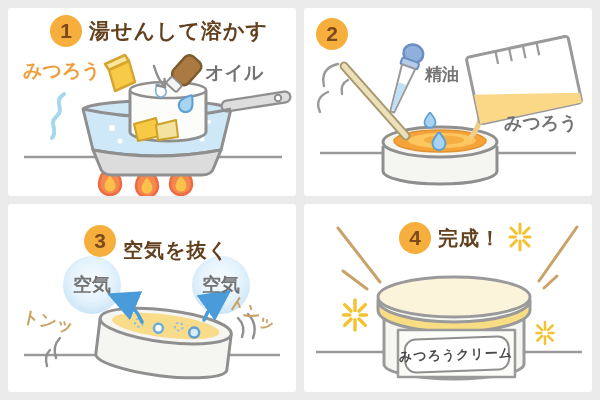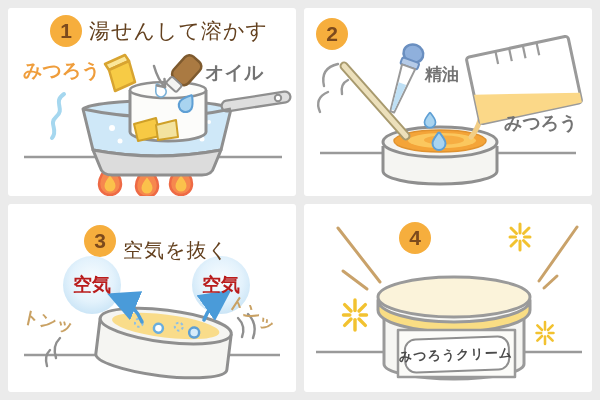--- a/index.html
+++ b/index.html
@@ -9,25 +9,25 @@
     display:grid;grid-template-columns:288px 288px;grid-template-rows:188px 188px;gap:8px;
     font-family:"Liberation Sans","DejaVu Sans",sans-serif;
   }
   .panel{position:relative;background:#ffffff;border-radius:3px;overflow:hidden;}
   .art{position:absolute;left:0;top:0;}
   .step-head{position:absolute;display:flex;align-items:center;gap:7px;z-index:5;}
   .step-circle{
     width:32px;height:32px;border-radius:50%;background:#f6ae3d;color:#7c4a1d;
     font-weight:bold;font-size:21px;line-height:32px;text-align:center;flex:0 0 32px;
   }
-  .step-title{margin:0;font-weight:normal;color:#63401e;letter-spacing:1px;white-space:nowrap;}
+  .step-title{margin:0;font-weight:bold;color:#63401e;letter-spacing:1px;white-space:nowrap;}
   .lbl{position:absolute;font-weight:bold;white-space:nowrap;z-index:4;}
   .orange{color:#ef9d3b;}
   .tan{color:#737373;}
-  .blue{color:#b91c1c;}
+  .blue{color:#737373;}
   
   .t1{font-size:21px;}
   .p1-head{left:42px;top:7px;}
   .p1-beeswax{left:15px;top:50px;font-size:19px;}
   .p1-oil{left:197px;top:52px;font-size:19px;}
   
   .t2{font-size:19px;}
   .p2-head{left:12px;top:10px;}
   .p2-oil{left:121px;top:55px;font-size:17px;}
   .p2-beeswax{left:200px;top:103px;font-size:18px;}
@@ -249,17 +249,18 @@
       <g stroke-linejoin="round">
         <path d="M80,110 L80,160 A70,15 0 0 0 220,160 L220,110" fill="#f6f6f3" stroke="#9a9a9a" stroke-width="3"></path>
         <path d="M74,96 L74,106 A76,22 0 0 0 226,106 L226,96 A76,22 0 0 1 74,96 Z" fill="#f9dd84" stroke="#9a9a9a" stroke-width="3"></path>
         <ellipse cx="150" cy="93" rx="76" ry="20" fill="#fbf3da" stroke="#9a9a9a" stroke-width="3"></ellipse>
         <rect x="94" y="126" width="117" height="47" fill="#fbfbf8" stroke="#9a9a9a" stroke-width="2.5"></rect>
         <rect x="101" y="134" width="104" height="33" rx="11" fill="#ffffff" stroke="#8f8f8f" stroke-width="2" transform="rotate(-2 153 150)"></rect>
       </g>
     </svg>
     <div class="step-head p4-head">
       <div class="step-circle">4</div>
+      <h2 class="step-title t4">完成！</h2>
     </div>
     <span class="lbl jar-text">みつろうクリーム</span>
   </section>
 
 </div>
 
 </body></html>

